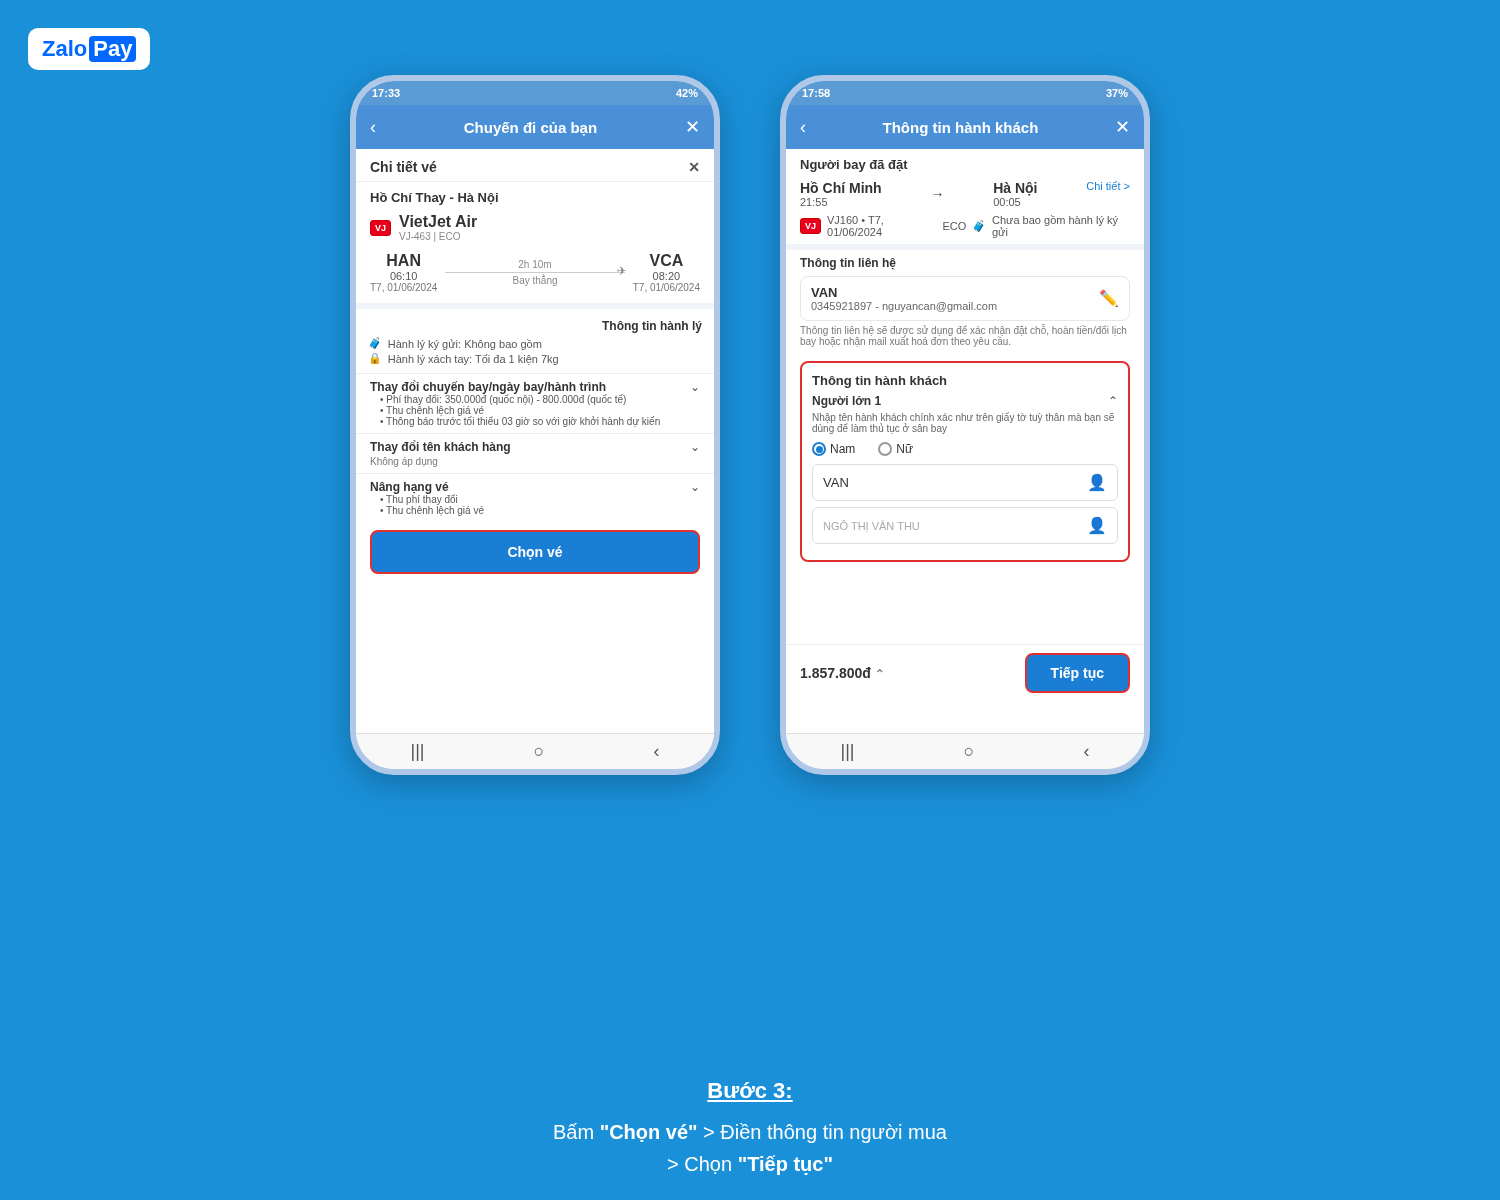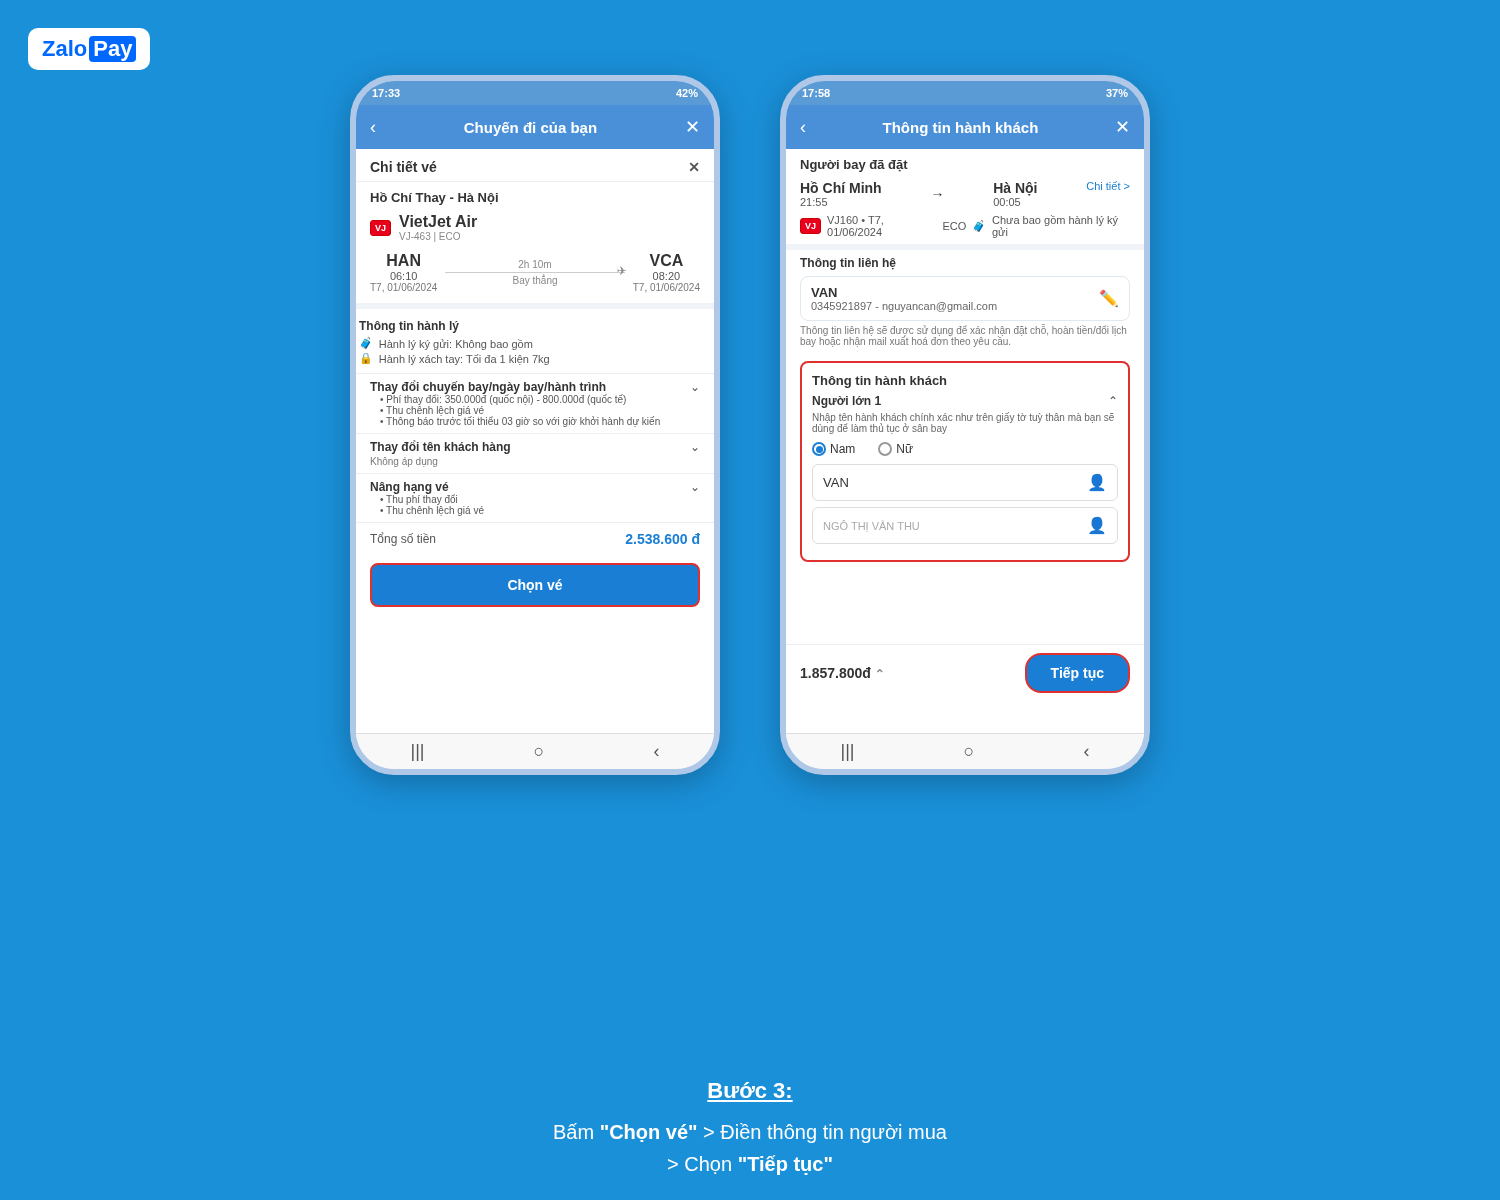--- a/index.html
+++ b/index.html
@@ -135,21 +135,21 @@
     .flight-time-val { font-size: 11px; color: #555; }
     .flight-date { font-size: 10px; color: #777; }
     .flight-middle { flex: 1; text-align: center; }
     .flight-duration { font-size: 10px; color: #888; }
     .flight-line { width: 100%; height: 1px; background: #ccc; margin: 2px 0; position: relative; }
     .flight-line::after { content: '✈'; position: absolute; right: -2px; top: -8px; font-size: 12px; color: #888; }
     .flight-type { font-size: 10px; color: #888; }
 
     .divider { height: 6px; background: #f0f4f8; margin: 4px 0; }
 
-    .info-section { padding: 6px 3px; }
+    .info-section { padding: 6px 12px; text-align: right; }
     .info-title { font-size: 12px; font-weight: 700; color: #333; margin-bottom: 4px; }
     .info-item { display: flex; align-items: center; gap: 6px; font-size: 11px; color: #555; margin-bottom: 2px; }
 
     .expand-section {
       padding: 6px 14px;
       border-top: 1px solid #eee;
     }
     .expand-row {
       display: flex;
       justify-content: space-between;
@@ -283,21 +283,21 @@
       padding: 8px 14px;
       display: flex;
       justify-content: space-between;
       align-items: center;
     }
     .bottom-price { font-size: 14px; font-weight: 700; color: #333; }
     .tiep-tuc-btn {
       background: #1a7fd4;
       color: white;
       border: none;
-      border-radius: 16px;
+      border-radius: 8px;
       padding: 10px 24px;
       font-size: 14px;
       font-weight: 600;
       cursor: pointer;
       border: 2px solid #e03030;
     }
 
     
     .instruction-area {
       position: absolute;
@@ -421,24 +421,20 @@
           <span class="expand-title">Nâng hạng vé</span>
           <span style="font-size:12px;color:#555;">⌄</span>
         </div>
         <div class="bullet-item">• <span>Thu phí thay đổi</span></div>
         <div class="bullet-item">• <span>Thu chênh lệch giá vé</span></div>
       </div>
 
       
 
       
-      <div class="total-row">
-        <span class="total-label">Tổng số tiền</span>
-        <span class="total-amount">2.538.600 đ</span>
-      </div>
 
       
       <button class="chon-ve-btn">Chọn vé</button>
     </div>
 
     <div class="bottom-nav">
       <span class="bottom-nav-icon">|||</span>
       <span class="bottom-nav-icon">○</span>
       <span class="bottom-nav-icon">‹</span>
     </div>

